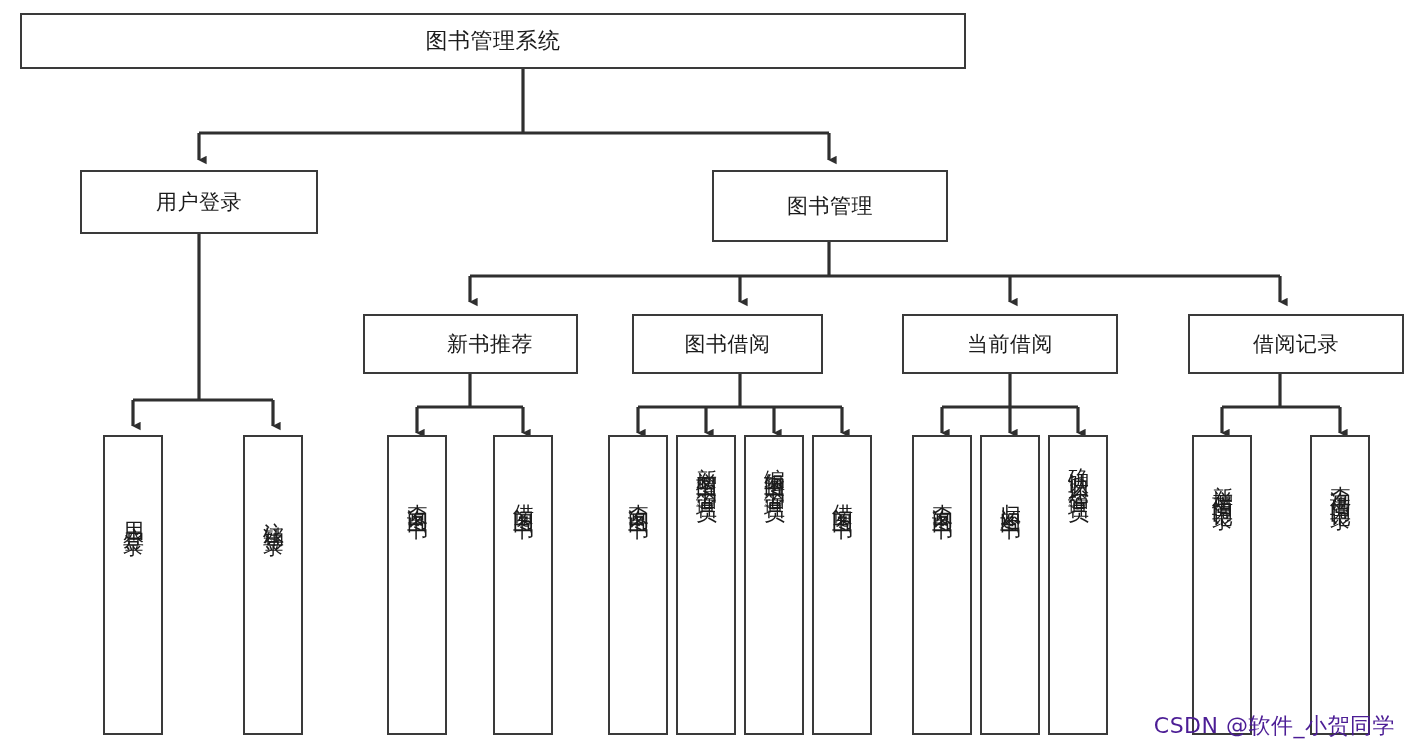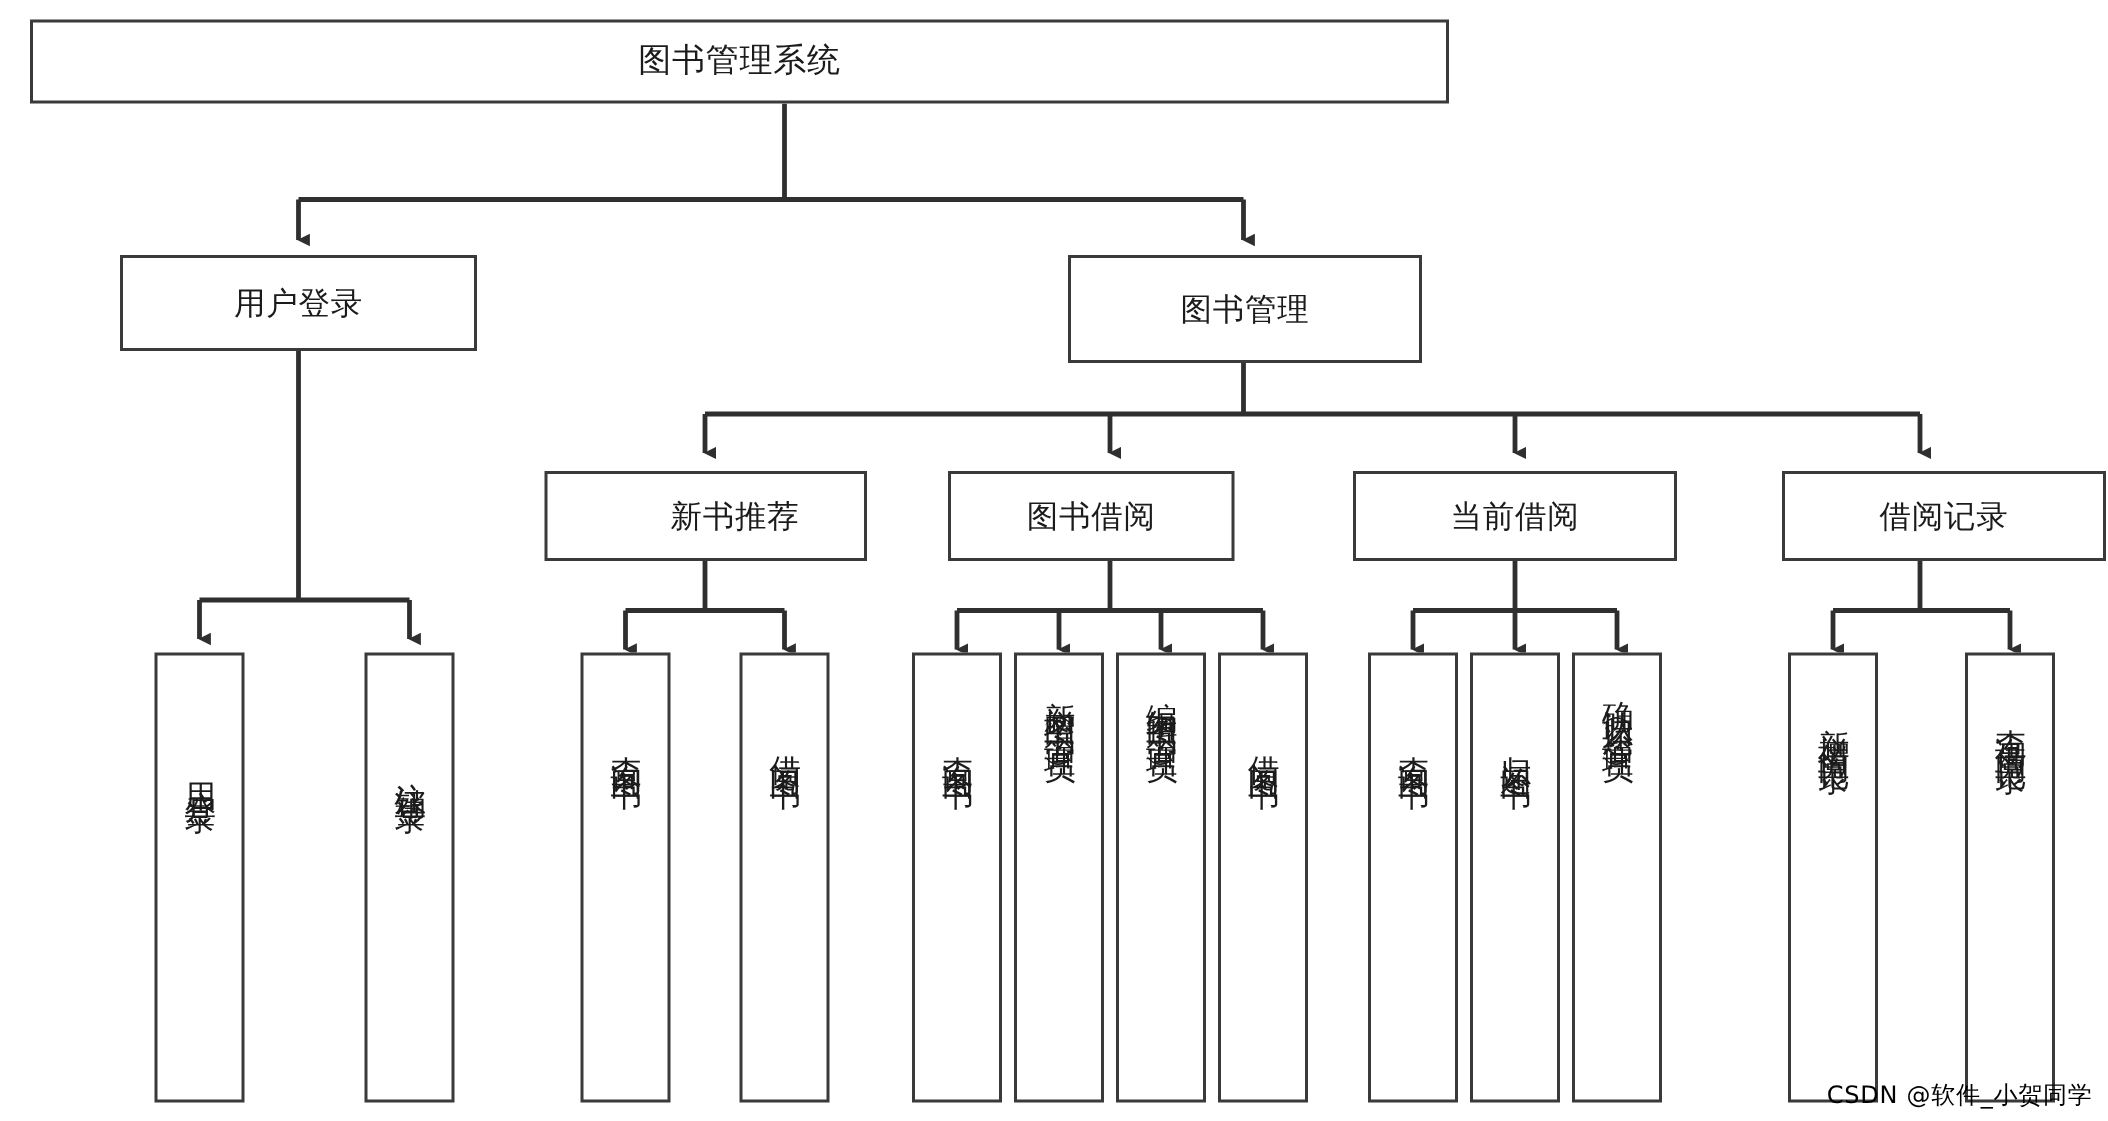--- a/index.html
+++ b/index.html
@@ -68,22 +68,22 @@
   }
   .v-node.mid .label  { margin-top: 64px; }
   .v-node.mid2 .label { margin-top: 46px; }
   .v-node.mid3 .label { margin-top: 28px; }
   .v-node.top .label  { margin-top: 10px; }
 
   .watermark {
     position: absolute;
     right: 10px;
     bottom: 6px;
-    font-size: 16px;
-    color: #000000;
+    font-size: 22px;
+    color: #4c1d95;
     letter-spacing: 0.5px;
     white-space: nowrap;
     z-index: 3;
     font-family: "DejaVu Sans", "Liberation Sans", sans-serif;
   }
 </style>
 </head>
 <body>
 
 <div id="canvas">

